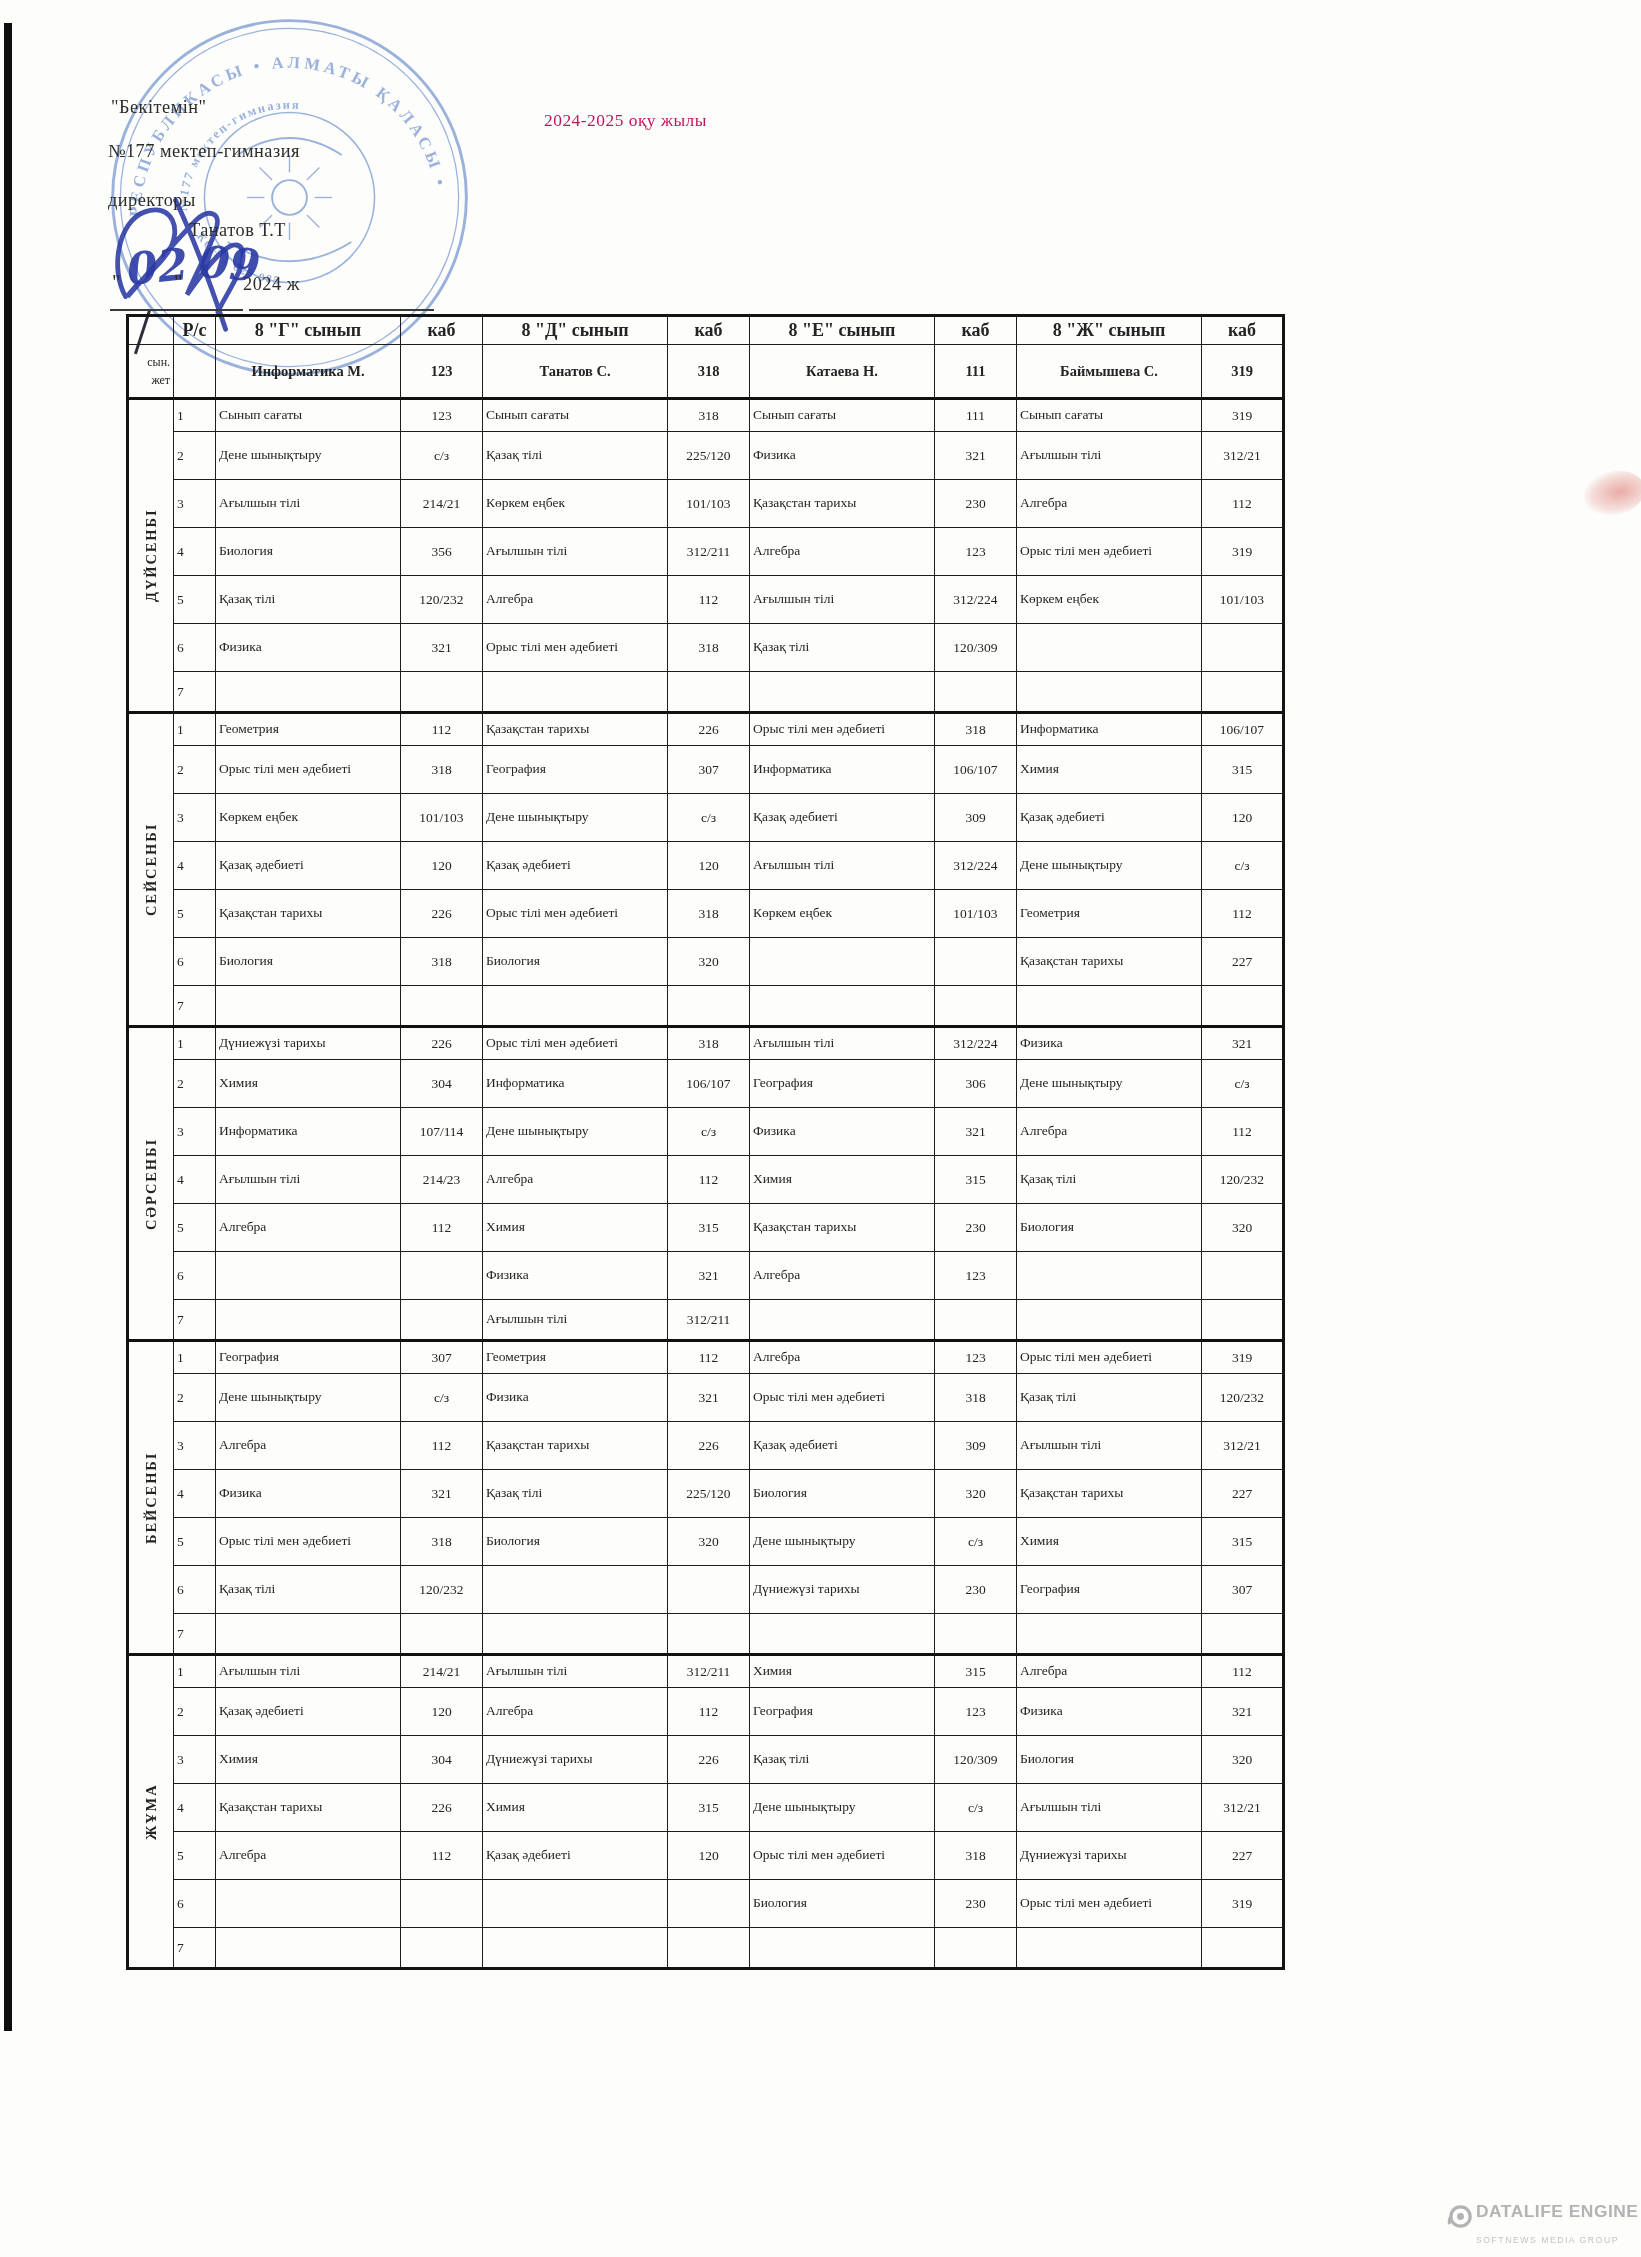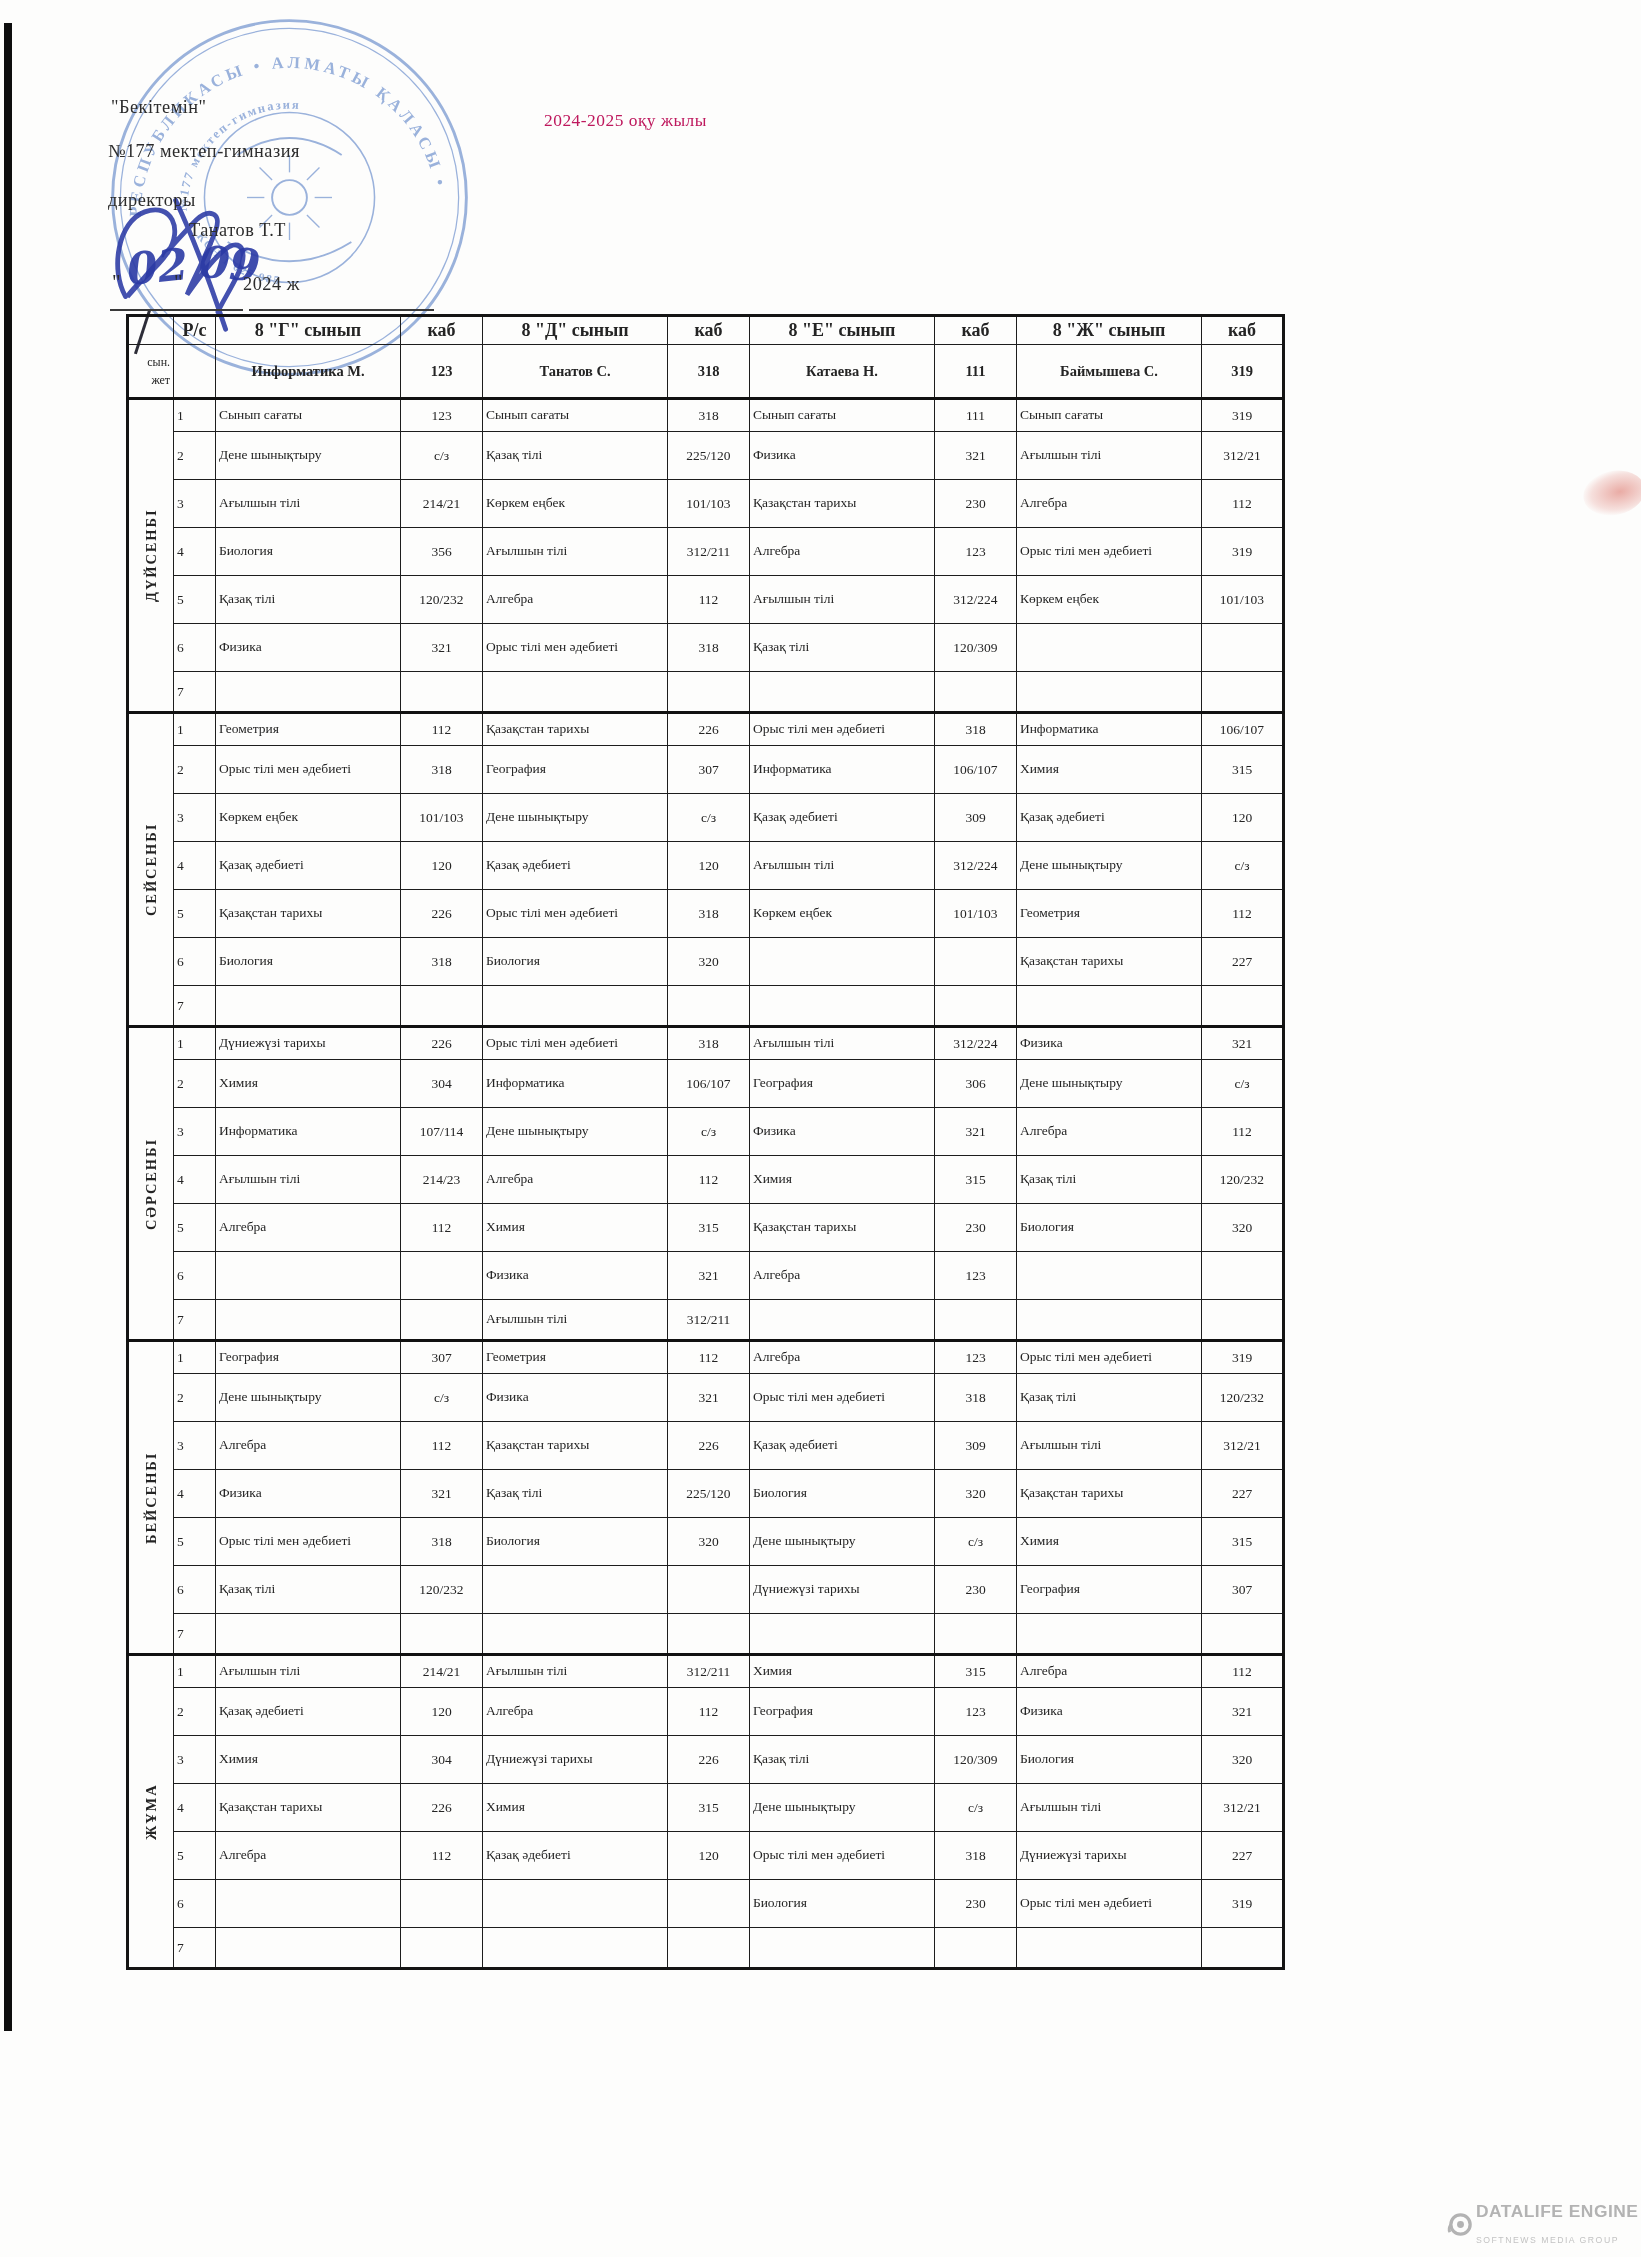--- a/index.html
+++ b/index.html
@@ -59,21 +59,21 @@
   td.num{text-align:left;padding-left:4.8px;}
   td.subj{text-align:left;padding:1.9px 44px 1.9px 4.8px;line-height:1.25;}
   td.kab{text-align:center;}
   td.day-td{position:relative;padding:0;}
   .day-label{
     position:absolute;inset:0;display:flex;align-items:center;justify-content:center;
     writing-mode:vertical-rl;transform:rotate(180deg);
     font-weight:bold;font-size:14.5px;letter-spacing:1.9px;white-space:nowrap;
   }
   
-  .dle{position:absolute;left:1446px;top:2203px;display:flex;align-items:center;gap:1px;
+  .dle{position:absolute;left:1446px;top:2203px;display:flex;gap:1px;
        font-family:"Liberation Sans",sans-serif;}
   .dle-title{font-size:17.4px;font-weight:bold;color:#b3b3b3;letter-spacing:0.5px;line-height:1;}
   .dle-sub{font-size:8.7px;color:#c3c3c3;letter-spacing:1.5px;margin-top:16px;line-height:1;}
 </style>
 </head>
 <body>
 
 <div class="scan-bar"></div>
 <div class="pen-mark"></div>
 <div class="smudge"></div>

